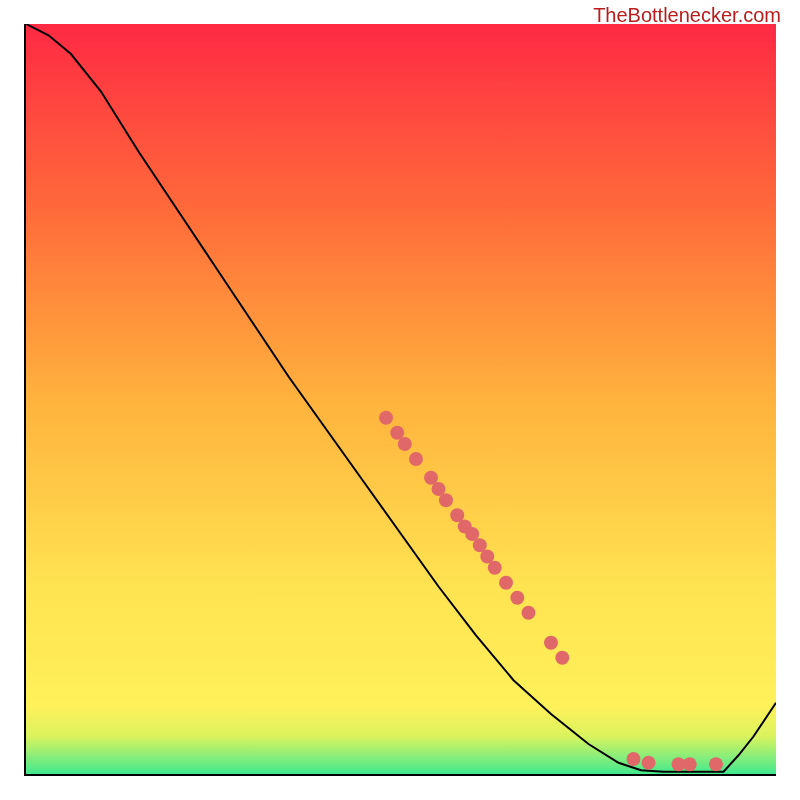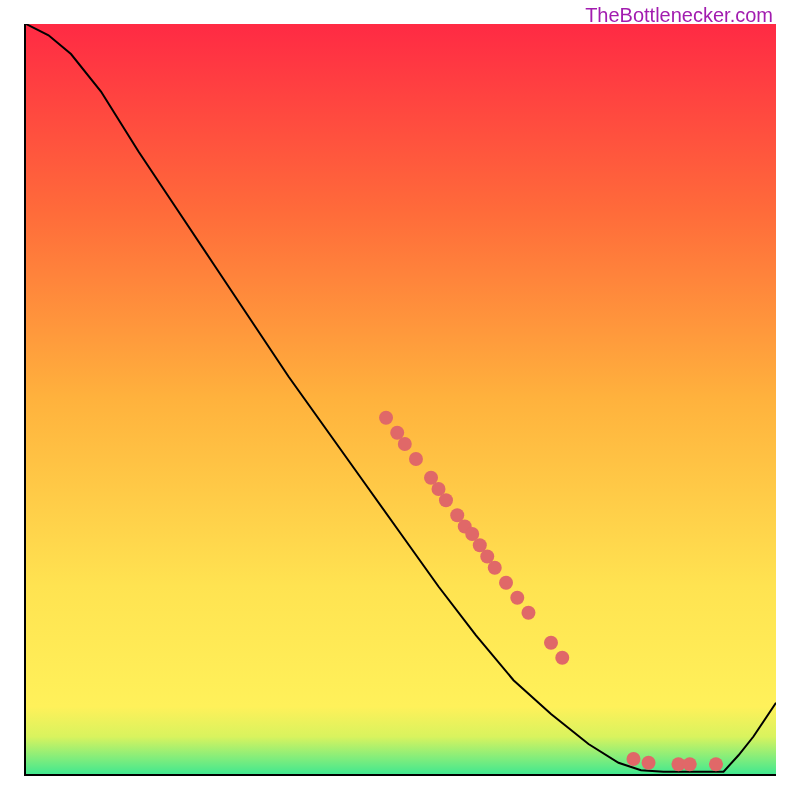--- a/index.html
+++ b/index.html
@@ -1,23 +1,23 @@
 <!DOCTYPE html>
 <html><head>
 <meta charset="utf-8">
 <style>
   * { margin: 0; padding: 0; box-sizing: border-box; }
   body { width: 800px; height: 800px; background: #fff; position: relative; font-family: Arial, sans-serif; }
   .wrap { position: relative; width: 800px; height: 800px; }
   .attribution {
     position: absolute;
     top: 4px;
-    right: 27px;
+    right: 19px;
     font-size: 20px;
-    color: #a21caf;
+    color: #b91c1c;
     font-weight: 500;
     z-index: 10;
   }
   .plot {
     position: absolute;
     top: 24px;
     left: 24px;
     width: 752px;
     height: 752px;
     border-left: 2px solid #000;

